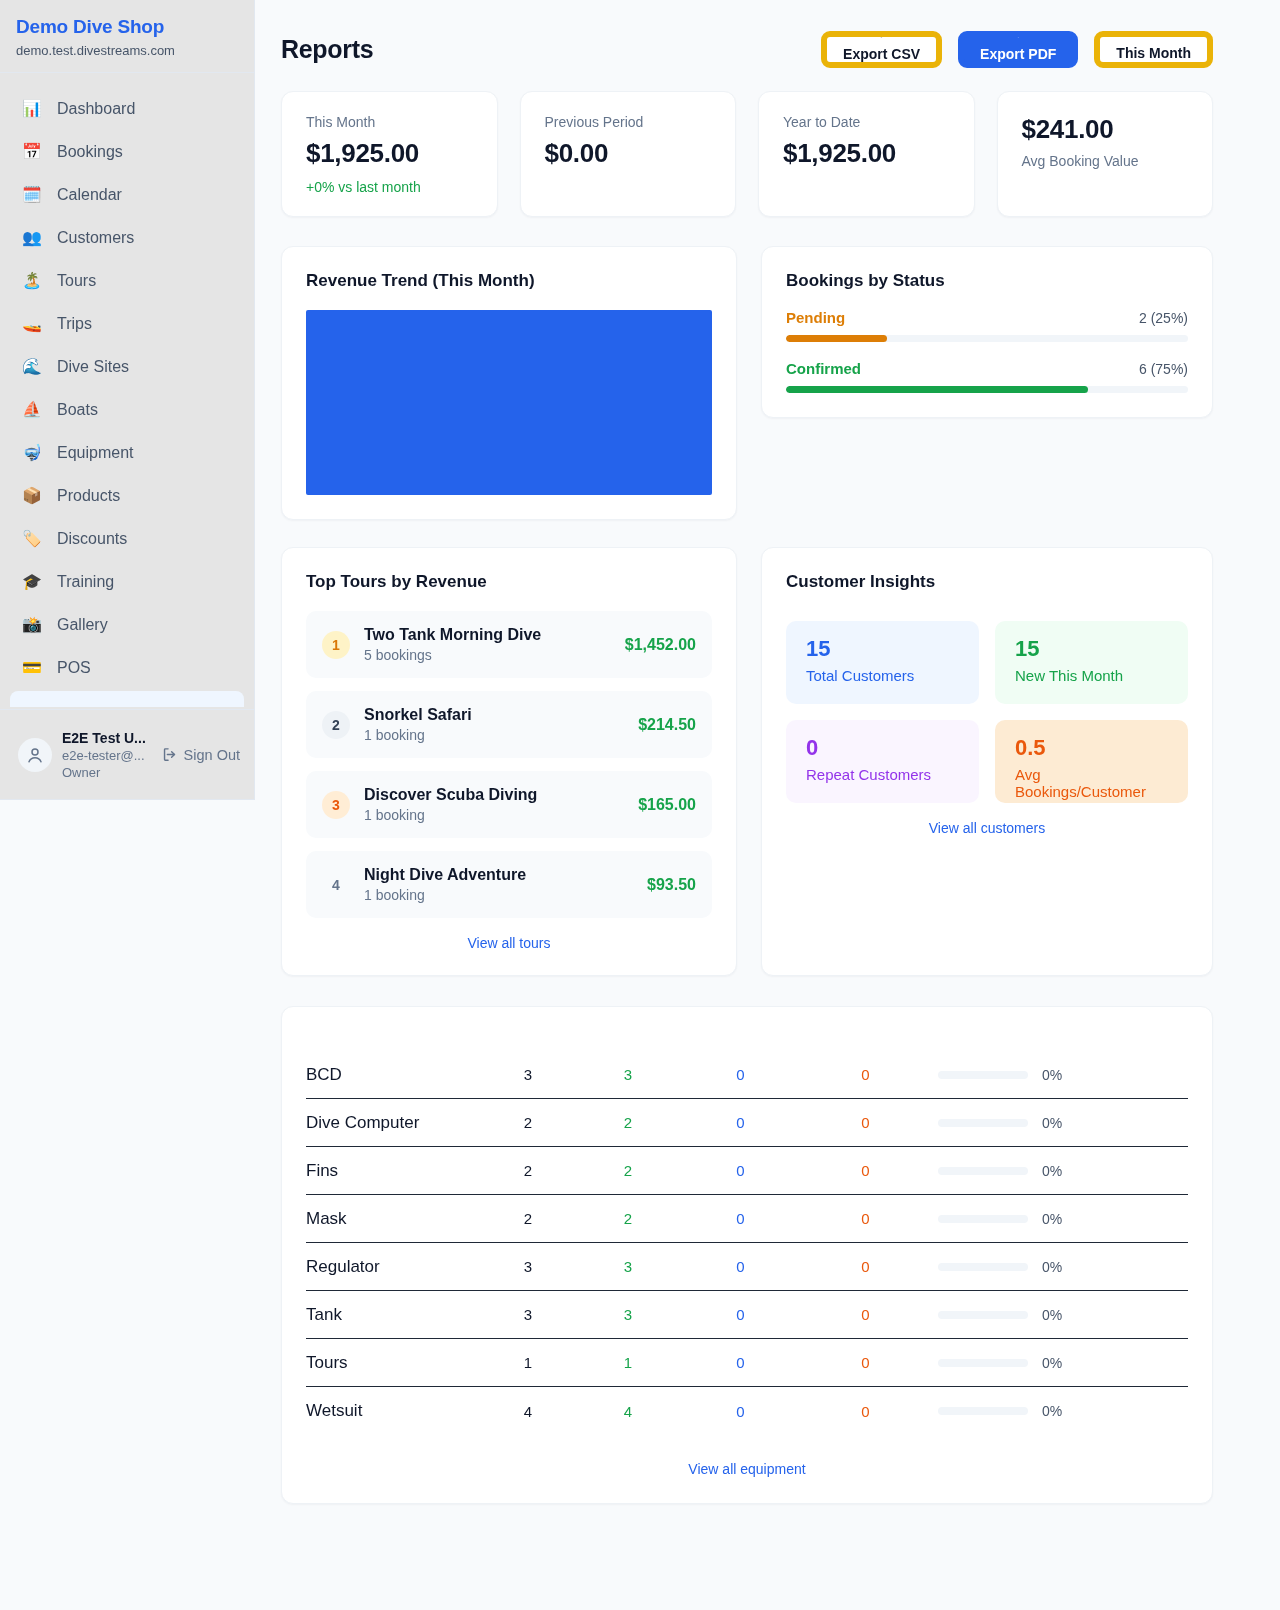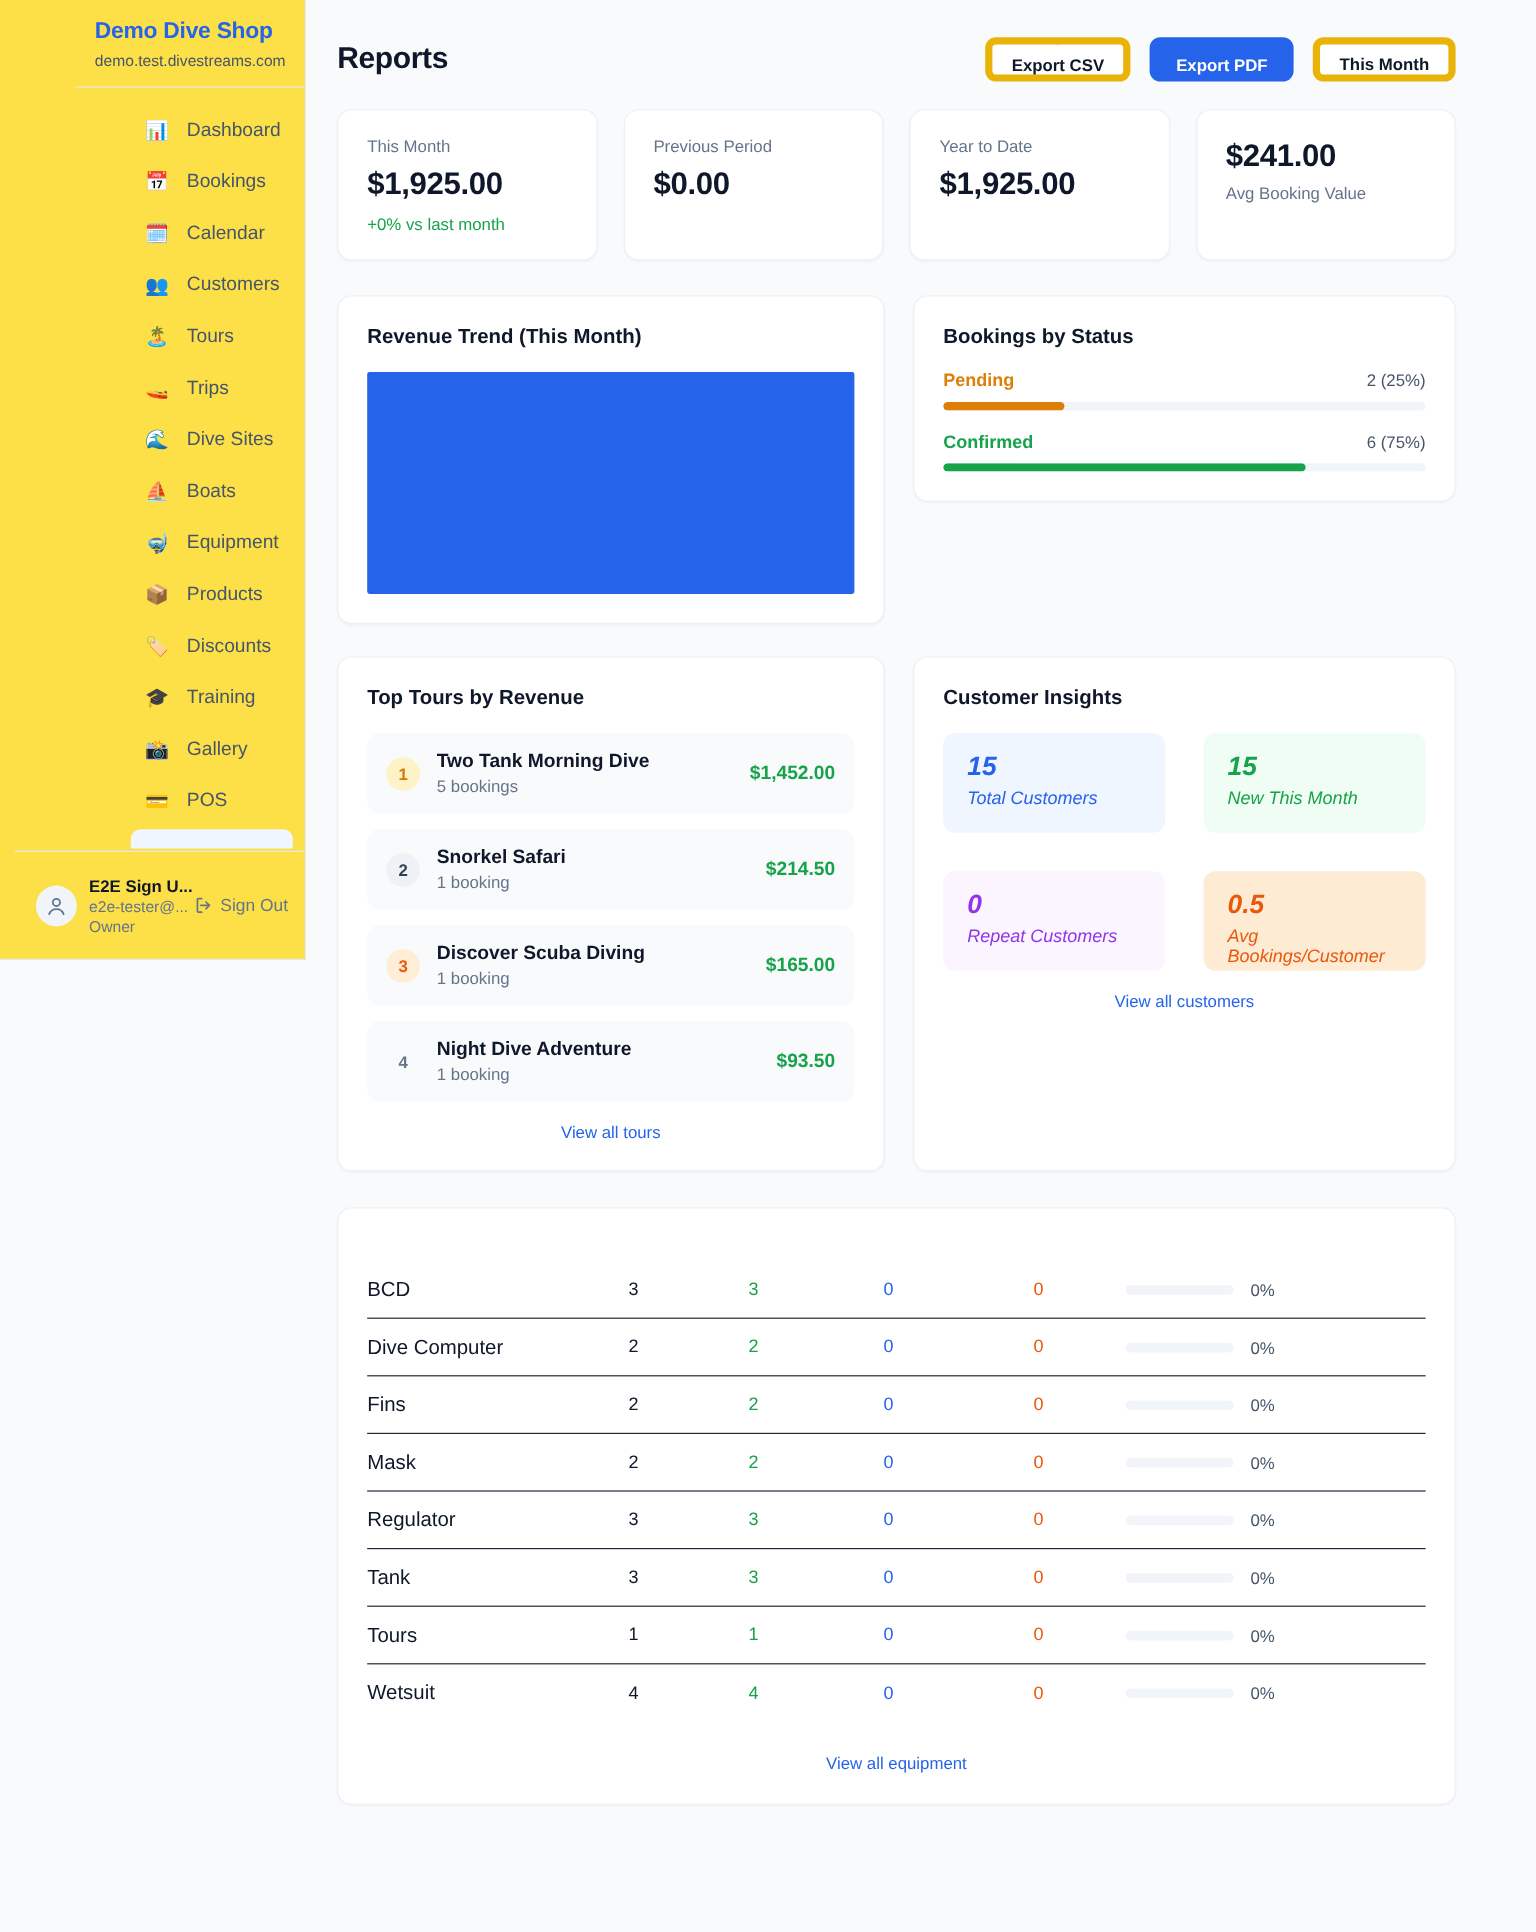--- a/index.html
+++ b/index.html
@@ -6,24 +6,24 @@
   html,body { width:1280px; height:1610px; }
   body {
     font-family:"Liberation Sans", sans-serif;
     background:#f8fafc;
     color:#0f172a;
     position:relative;
   }
   
   .sidebar {
     position:absolute; left:0; top:0; width:255px; height:800px;
-    background:#fde047;
+    background:#e5e5e5;
     border-right:1px solid #e2e8f0;
     border-bottom:1px solid #e2e8f0;
-    display:flex; flex-direction:column;align-items:flex-end;
+    display:flex; flex-direction:column;
   }
   .brand-block { padding:16px 16px 14px 16px; border-bottom:1px solid #e2e8f0; }
   .brand-name { font-size:19px; font-weight:800; color:#2563eb; letter-spacing:-0.2px; }
   .brand-domain { font-size:13px; color:#475569; margin-top:5px; }
   .nav { padding:14px 10px 0 10px; flex:1; overflow:hidden; }
   .nav-item {
     display:flex; align-items:center; height:43px; padding:0 10px;
     border-radius:8px; cursor:pointer; color:#475569; font-size:16px;
   }
   .nav-icon { width:24px; text-align:center; font-size:16px; margin-right:13px; }
@@ -86,21 +86,21 @@
   .rank-badge {
     width:28px; height:28px; border-radius:50%; flex:0 0 auto;
     display:flex; align-items:center; justify-content:center;
     font-size:14px; font-weight:600;
   }
   .tour-info { margin-left:14px; flex:1; min-width:0; }
   .tour-name { font-size:16px; font-weight:600; color:#0f172a; }
   .tour-sub { font-size:14px; color:#64748b; margin-top:3px; }
   .tour-amount { font-size:16px; font-weight:700; color:#16a34a; white-space:nowrap; }
   .view-all { margin-top:17px; text-align:center; font-size:14px; color:#2563eb; cursor:pointer; }
-  .insight-grid { margin-top:19px; display:grid; grid-template-columns:1fr 1fr; gap:32px;font-style:italic; }
+  .insight-grid { margin-top:29px; display:grid; grid-template-columns:1fr 1fr; gap:16px; }
   .insight-tile { border-radius:10px; padding:15px 20px; height:83px; }
   .insight-value { font-size:22px; font-weight:800; }
   .insight-label { font-size:15px; margin-top:5px; }
   
   .row4 { margin-top:30px; }
   .equip-card { padding:24px 24px 26px 24px; }
   .tbl { margin-top:20px; width:100%; }
   .tr { display:flex; align-items:center; }
   .tr.head { padding-bottom:12px; border-bottom:1px solid #1f2937; }
   .tr.body-row { height:48px; border-bottom:1px solid #1f2937; font-size:15px; }
@@ -188,21 +188,21 @@
     <div class="nav-active-sliver"></div>
   </nav>
   <div class="side-footer">
     <div class="avatar">
       <svg width="18" height="18" viewBox="0 0 24 24" fill="none" stroke="#64748b" stroke-width="2" stroke-linecap="round" stroke-linejoin="round">
         <circle cx="12" cy="8" r="4"></circle>
           <path d="M4 21c1.5-4 5-5.5 8-5.5s6.5 1.5 8 5.5"></path>
       </svg>
     </div>
     <div class="user-meta">
-      <div class="user-name">E2E Sign U...</div>
+      <div class="user-name">E2E Test U...</div>
       <div class="user-email">e2e-tester@...</div>
       <div class="user-role">Owner</div>
     </div>
     <div class="signout">
       <svg width="17" height="17" viewBox="0 0 24 24" fill="none" stroke="#64748b" stroke-width="2" stroke-linecap="round" stroke-linejoin="round">
         <path d="M10 4H6a1 1 0 0 0-1 1v14a1 1 0 0 0 1 1h4"></path>
           <path d="M15 8l4 4-4 4"></path>
           <path d="M19 12H9"></path>
       </svg>
       <span>Sign Out</span>

